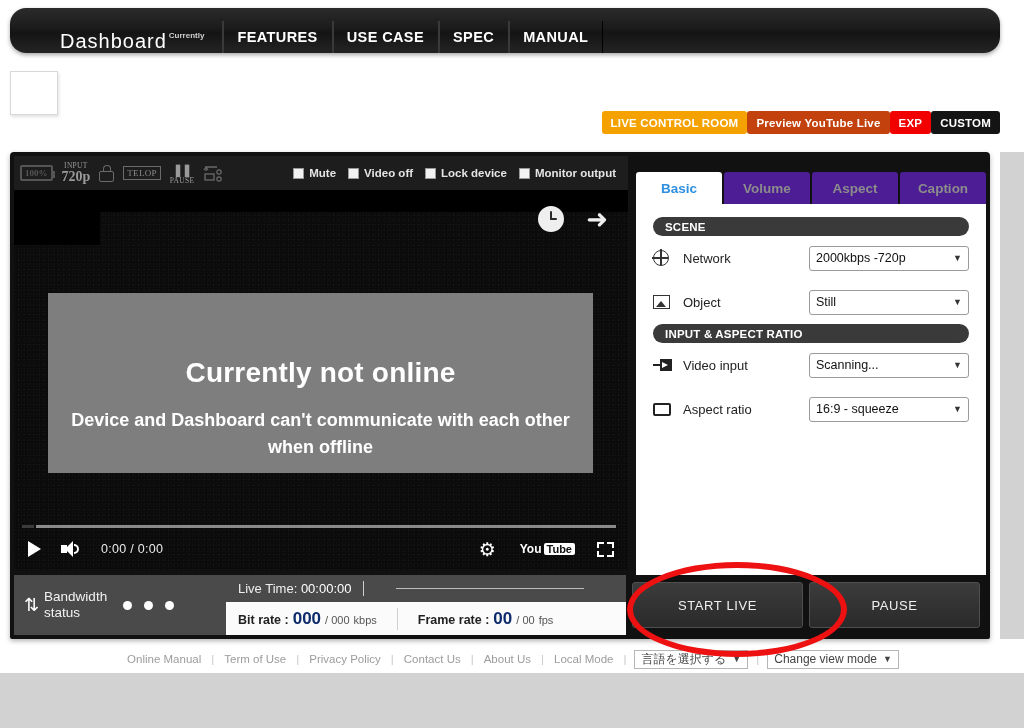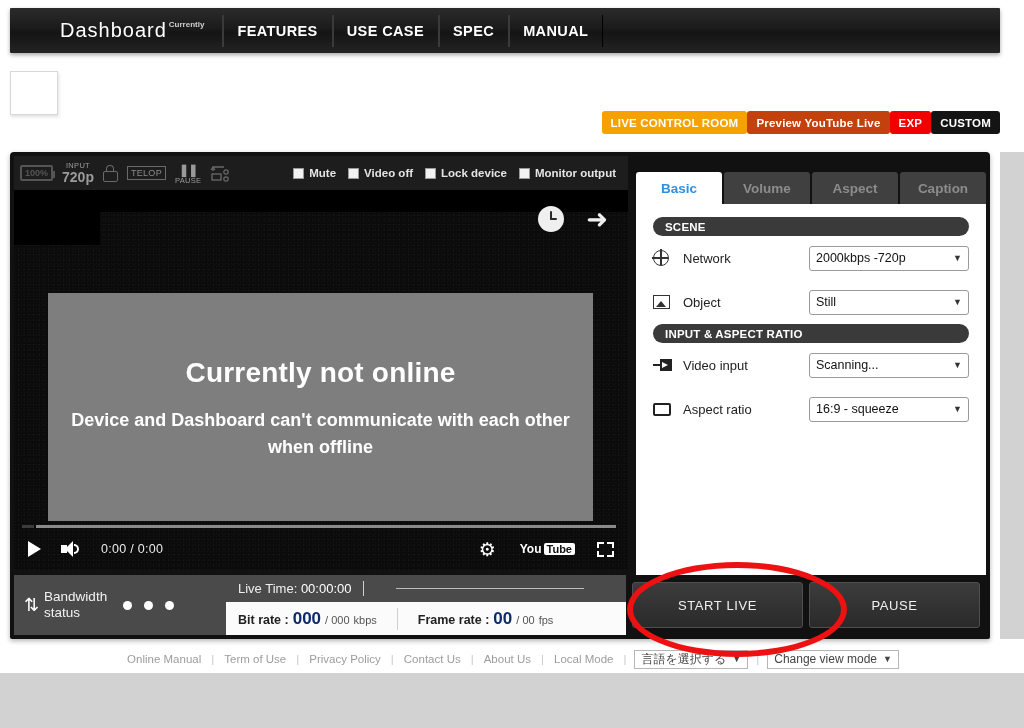--- a/index.html
+++ b/index.html
@@ -9,23 +9,23 @@
     background: #ffffff;
     font-family: "Liberation Sans", sans-serif;
     overflow: hidden;
   }
   #page { position: relative; width: 1024px; height: 728px; background: #fff; }
 
   
   .topnav {
     position: absolute; left: 10px; top: 8px; width: 990px; height: 45px;
     background: linear-gradient(#2b2b2b 0%, #1b1b1b 45%, #141414 55%, #242424 100%);
-    border-radius: 1px;
+    border-radius: 16px;
     box-shadow: 0 2px 4px rgba(0,0,0,.35);
-    display: flex; align-items: center;
+    display: flex; align-items: flex-end;
   }
   .brand {
     display: flex; align-items: center; justify-content: center;
     padding: 0 18px 0 50px; color: #fff;
     font-size: 20px; letter-spacing: 1px;
     border-right: 1px solid #000;
     box-shadow: 1px 0 0 #3a3a3a;
   }
   .brand .sub {
     font-size: 8px; letter-spacing: 0px; margin-left: 2px;
@@ -76,21 +76,21 @@
     box-shadow: 0 2px 5px rgba(0,0,0,.3);
     overflow: hidden;
   }
   
   .videocol { position: absolute; left: 4px; top: 4px; width: 614px; height: 414px; background: #000; }
   .vtoolbar {
     position: relative; height: 34px; width: 100%;
     background: #1d1d1d;
     display: flex; align-items: center; padding: 0 6px;
   }
-  .vicons { display: flex; align-items: center; gap: 9px; }
+  .vicons { display: flex; align-items: center; gap: 9px; font-family: Liberation Serif, serif; }
   .ico-battery {
     border: 2px solid #555; color: #555; font-size: 9px; font-weight: bold;
     padding: 1px 3px; border-radius: 2px; position: relative;
   }
   .ico-battery::after {
     content: ""; position: absolute; right: -4px; top: 4px; width: 3px; height: 7px;
     background: #555;
   }
   .ico-input { color: #9a9a9a; text-align: center; line-height: 1; }
   .ico-input .sm { font-size: 7.5px; display: block; letter-spacing: .3px; }
@@ -118,21 +118,21 @@
   }
   .vtopbar-black { position: absolute; left: 0; top: 0; width: 100%; height: 22px; background: #000; }
   .vblackpatch { position: absolute; left: 0; top: 0; width: 86px; height: 55px; background: #000; }
   .vtopicons { position: absolute; right: 20px; top: 16px; display: flex; align-items: center; gap: 22px; }
   .circ-clock { width: 26px; height: 26px; border-radius: 50%; background: #efefef; position: relative; }
   .circ-clock::before { content:""; position:absolute; left:12px; top:5px; width:2px; height:9px; background:#2b2b2b; border-radius:1px;}
   .circ-clock::after { content:""; position:absolute; left:12px; top:12px; width:7px; height:2px; background:#2b2b2b; border-radius:1px;}
   .share-ico { color: #efefef; font-size: 26px; line-height: 20px; }
 
   .vgray {
-    position: absolute; left: 34px; top: 103px; width: 545px; height: 228px;
+    position: absolute; left: 34px; top: 103px; width: 545px; height: 180px;
     background: #7e7e7e; color: #fff; text-align: center;
   }
   .vgray .t1 { font-size: 28px; font-weight: bold; margin-top: 64px; letter-spacing: .2px;}
   .vgray .t2 { font-size: 18px; font-weight: bold; margin-top: 18px; line-height: 1.5; padding: 0 12px; }
 
   .vprogress { position: absolute; left: 0; bottom: 42px; width: 100%; height: 4px; }
   .vprogress .track { position: absolute; left: 22px; right: 12px; top: 1px; height: 3px; background: #8a8a8a; }
   .vprogress .lead { position: absolute; left: 8px; top: 1px; width: 12px; height: 3px; background: #3b3b3b; }
 
   .vcontrols {
@@ -161,21 +161,21 @@
   
   .setcol {
     position: absolute; left: 626px; top: 4px; width: 350px; height: 414px;
     background: #fff;
     margin-top: 16px;
   }
   .tabs { display: flex; height: 32px; background: #111; }
   .tab {
     flex: 1; display: flex; align-items: center; justify-content: center;
     font-size: 13.5px; font-weight: bold; color: #8c8c8c;
-    background: #404040; cursor: pointer; margin-right: 2px;
+    background: #4c1d95; cursor: pointer; margin-right: 2px;
     border-radius: 3px 3px 0 0;
   }
   .tab:last-child { margin-right: 0; }
   .tab.active { background: #fff; color: #2f8fe0; }
   .setbody { padding: 13px 17px 0 17px; }
   .sechead {
     background: #3a3a3a; color: #fff; border-radius: 11px; height: 19px;
     display: flex; align-items: center; padding-left: 12px;
     font-size: 11.5px; font-weight: bold; letter-spacing: .2px;
   }

